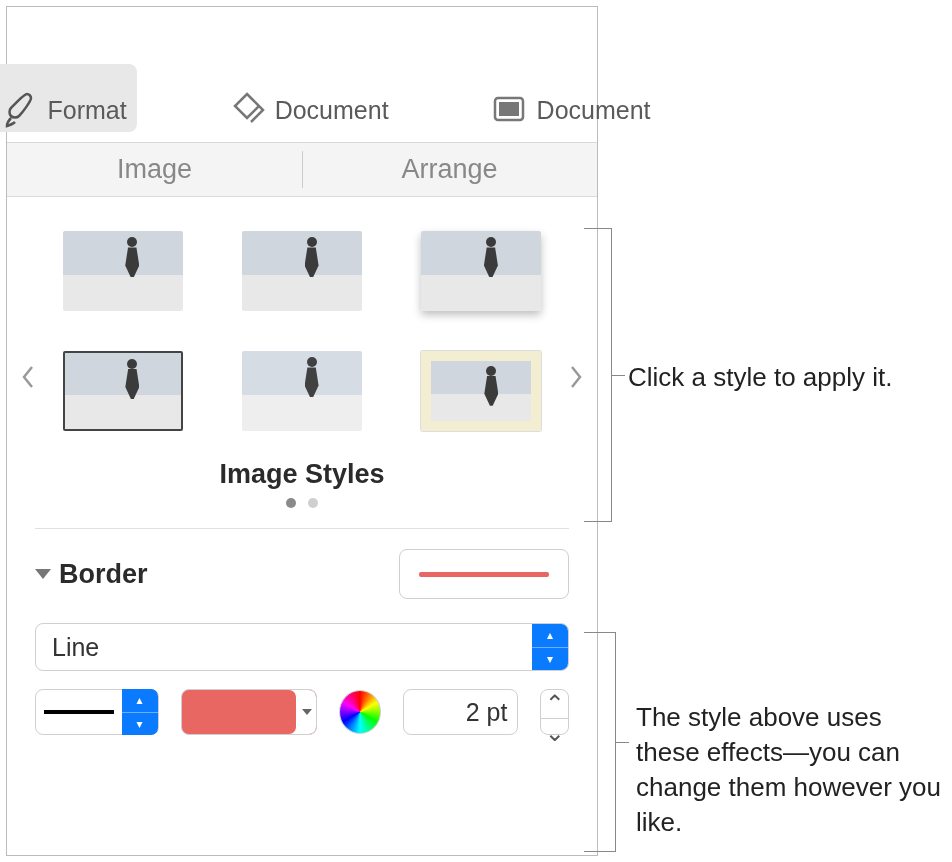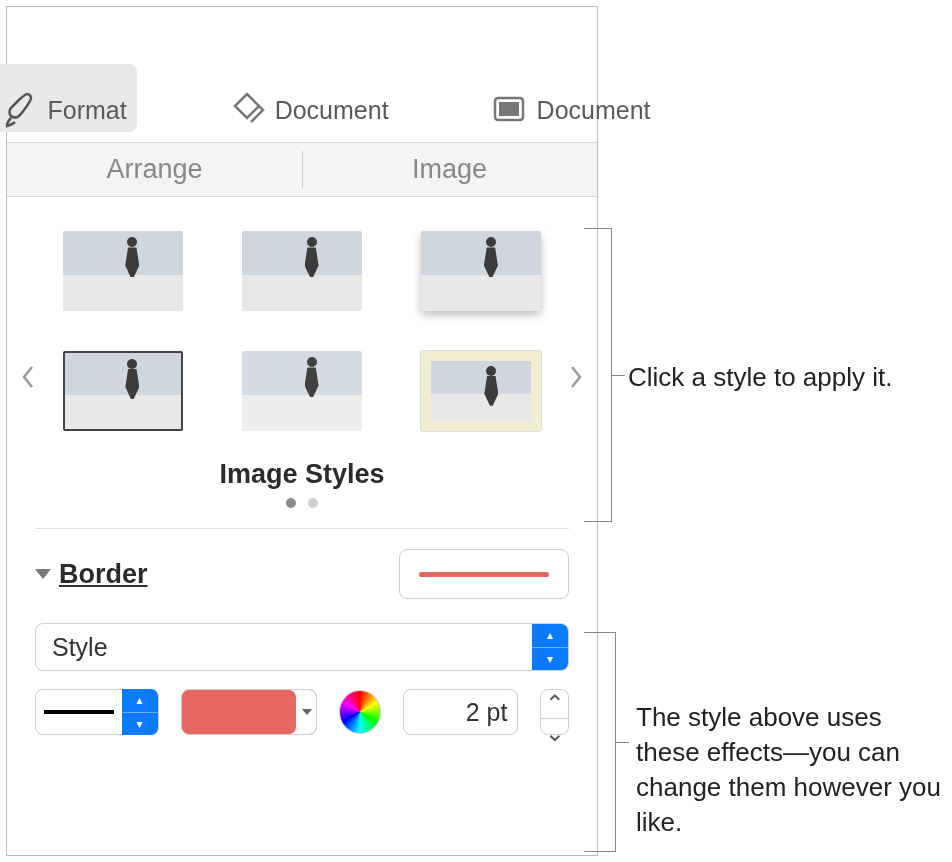--- a/index.html
+++ b/index.html
@@ -166,21 +166,20 @@
 .border-head {
   display: flex;
   align-items: center;
   justify-content: space-between;
 }
 .border-toggle {
   display: flex;
   align-items: center;
   gap: 8px;
   cursor: pointer;
-  text-decoration: underline;
 }
 .chev-down {
   width: 0; height: 0;
   border-left: 8px solid transparent;
   border-right: 8px solid transparent;
   border-top: 10px solid #777;
 }
 .border-label {
   font-size: 27px;
   font-weight: 700;
@@ -364,22 +363,22 @@
     <div class="toolbar-btn">
       <svg viewBox="0 0 44 44">
           <rect x="8" y="10" width="28" height="22" rx="3" fill="none" stroke="#777" stroke-width="2.5"></rect>
           <rect x="12" y="14" width="20" height="14" fill="#777"></rect>
         </svg>
       <span class="lbl">Document</span>
     </div>
   </div>
 
   <div class="tabs">
+    <div class="tab">Image</div>
     <div class="tab">Arrange</div>
-    <div class="tab">Image</div>
   </div>
 
   <div class="styles-area">
     <div class="chev left">
       <svg width="14" height="24" viewBox="0 0 14 24">
           <path fill="none" stroke="#999" stroke-width="2.5" d="M11 2L3 12l8 10"></path>
         </svg>
     </div>
     <div class="chev right">
       <svg width="14" height="24" viewBox="0 0 14 24">
@@ -420,21 +419,21 @@
       <div class="border-toggle">
         <span class="chev-down"></span>
         <span class="border-label">Border</span>
       </div>
       <div class="border-preview">
         <div class="line"></div>
       </div>
     </div>
 
     <div class="line-select">
-      <span>Style</span>
+      <span>Line</span>
       <div class="stepper-btn">
         <div>▴</div>
         <div>▾</div>
       </div>
     </div>
 
     <div class="bottom-controls">
       <div class="stroke-style">
         <div class="preview">
             <div class="l"></div>

